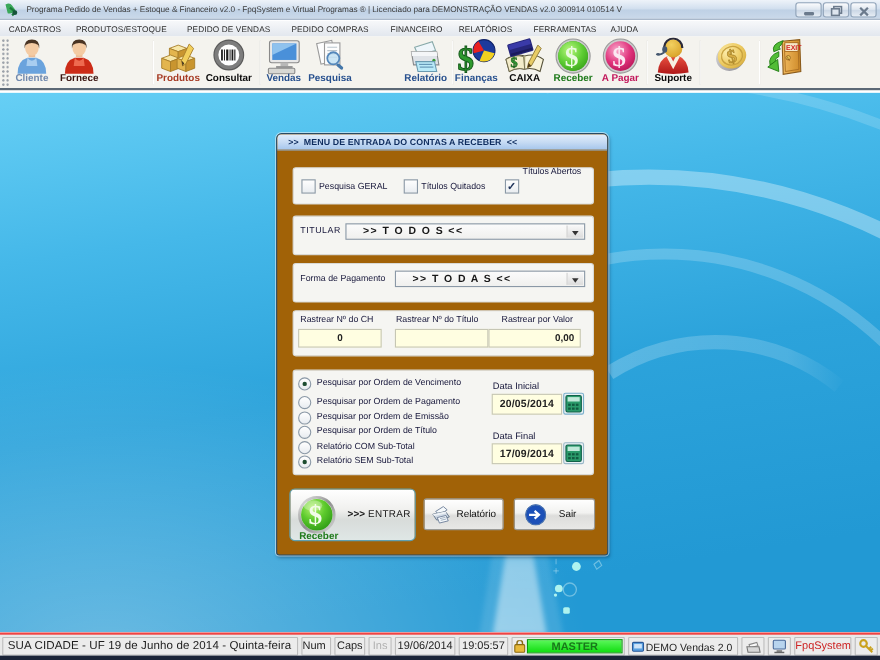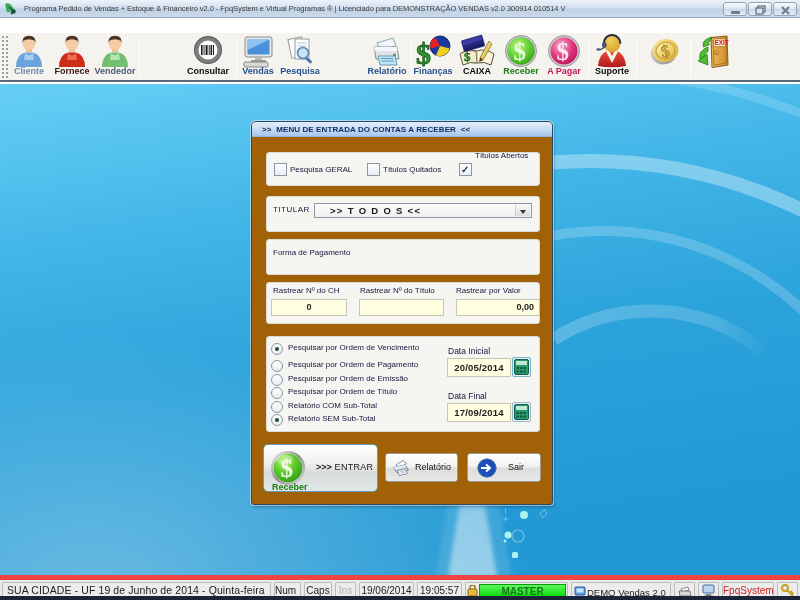--- a/index.html
+++ b/index.html
@@ -72,21 +72,21 @@
   background:linear-gradient(#fff,#e8ecf0); border:1px solid #8a98a6; }
 .rad.on:after { content:""; position:absolute; left:3px; top:3px; width:4px; height:4px;
   border-radius:50%; background:#1d4d30; }
 
 
 .btn { position:absolute; background:linear-gradient(#ffffff 0%,#f2f2f0 45%,#dddddb 55%,#e8e8e6 100%);
   border:1px solid #9a9a96; border-radius:3px; font-size:9px; color:#111; }
 
 
 #statusbar { position:absolute; left:0; top:575px; width:800px; height:21px;
-  background:#e9e9e9; border-top:5px solid #ef4444; }
+  background:#e9e9e9; border-top:2px solid #ef4444; }
 .sp { position:absolute; top:2px; height:17px; background:#ececec;
   border:1px solid #bdbdbd; border-radius:1px; font-size:10px; color:#1d1d1d;
   line-height:15px; overflow:hidden; white-space:nowrap; }
 #bstrip { position:absolute; left:0; top:596px; width:800px; height:4px; background:#1b2438; }
 </style>
 </head>
 <body>
 <div id="scr">
   <div id="titlebar">
     <svg width="16" height="15" style="position:absolute;left:3px;top:1px">
@@ -97,20 +97,30 @@
     <span class="txt">Programa Pedido de Vendas + Estoque &amp; Financeiro v2.0  - FpqSystem e Virtual Programas ® | Licenciado para  DEMONSTRAÇÃO VENDAS v2.0 300914 010514 V</span>
     <div id="winbtns"><div class="wbtn"><svg width="24" height="14">
             <rect x="7" y="8" width="9" height="3" rx="1" fill="#6b7a8c"></rect>
           </svg></div><div class="wbtn"><svg width="24" height="14">
             <rect x="9" y="3" width="7" height="6" fill="none" stroke="#6b7a8c" stroke-width="1.4"></rect>
             <rect x="7" y="5" width="7" height="6" fill="#dde5ee" stroke="#6b7a8c" stroke-width="1.4"></rect>
           </svg></div><div class="wbtn"><svg width="24" height="14">
             <path d="M8 4 L15 11 M15 4 L8 11" stroke="#6b7a8c" stroke-width="2"></path>
           </svg></div></div>
   </div>
+  <div id="menubar">
+    <span style="left:8px">CADASTROS</span>
+    <span style="left:69px">PRODUTOS/ESTOQUE</span>
+    <span style="left:170px">PEDIDO DE VENDAS</span>
+    <span style="left:265px">PEDIDO COMPRAS</span>
+    <span style="left:355px">FINANCEIRO</span>
+    <span style="left:417px">RELATÓRIOS</span>
+    <span style="left:485px">FERRAMENTAS</span>
+    <span style="left:555px">AJUDA</span>
+  </div>
   <div id="toolbar">
     <div class="grip"></div>
     <div class="tb" style="left:9px;width:40px">
       <svg width="32" height="34" viewBox="0 0 32 34">
           <path d="M3 33 Q3 21 12 18.5 L20 18.5 Q29 21 29 33 Z" fill="#6aa3dd"></path>
           <path d="M12 18.5 Q16 24 20 18.5 L21 26 L11 26 Z" fill="#a8cdf0"></path>
           <rect x="13" y="13" width="6" height="5" fill="#edbd95"></rect>
           <ellipse cx="16" cy="9.5" rx="6.2" ry="7.2" fill="#f4cba3"></ellipse>
           <path d="M9.4 10 Q8.6 1.8 16 1.8 Q23.4 1.8 22.6 10 L21.8 6.8 Q16 3.6 10.2 6.8 Z" fill="#4a3423"></path>
         </svg>
@@ -119,31 +129,39 @@
     <div class="tb" style="left:52px;width:40px">
       <svg width="32" height="34" viewBox="0 0 32 34">
           <path d="M3 33 Q3 21 12 18.5 L20 18.5 Q29 21 29 33 Z" fill="#cc2c18"></path>
           <path d="M12 18.5 Q16 24 20 18.5 L21 26 L11 26 Z" fill="#ee6a50"></path>
           <rect x="13" y="13" width="6" height="5" fill="#edbd95"></rect>
           <ellipse cx="16" cy="9.5" rx="6.2" ry="7.2" fill="#f4cba3"></ellipse>
           <path d="M9.4 10 Q8.6 1.8 16 1.8 Q23.4 1.8 22.6 10 L21.8 6.8 Q16 3.6 10.2 6.8 Z" fill="#4a3423"></path>
         </svg>
       <span class="lb" style="color:#3a1410">Fornece</span>
     </div>
-    <div class="tb" style="left:93px;width:44px">
-      <svg width="32" height="34" viewBox="0 0 32 34">
-          <path d="M3 33 Q3 21 12 18.5 L20 18.5 Q29 21 29 33 Z" fill="#72bf72"></path>
-          <path d="M12 18.5 Q16 24 20 18.5 L21 26 L11 26 Z" fill="#b4e2b0"></path>
-          <rect x="13" y="13" width="6" height="5" fill="#edbd95"></rect>
-          <ellipse cx="16" cy="9.5" rx="6.2" ry="7.2" fill="#f4cba3"></ellipse>
-          <path d="M9.4 10 Q8.6 1.8 16 1.8 Q23.4 1.8 22.6 10 L21.8 6.8 Q16 3.6 10.2 6.8 Z" fill="#4a3423"></path>
-        </svg>
-      <span class="lb" style="color:#4d5b77">Vendedor</span>
-    </div>
     <div class="sep" style="left:139px"></div>
+    <div class="tb" style="left:141px;width:42px">
+      <svg width="34" height="34" viewBox="0 0 34 34">
+          <g stroke="#a67c28" stroke-width=".8">
+            <path d="M9 10 L17 7 L25 10 L17 13 Z" fill="#f7e7a8"></path>
+            <path d="M9 10 L17 13 L17 22 L9 19 Z" fill="#e3b54e"></path>
+            <path d="M25 10 L17 13 L17 22 L25 19 Z" fill="#c9952f"></path>
+            <path d="M2 19 L10 16 L18 19 L10 22 Z" fill="#f7e7a8"></path>
+            <path d="M2 19 L10 22 L10 31 L2 28 Z" fill="#e3b54e"></path>
+            <path d="M18 19 L10 22 L10 31 L18 28 Z" fill="#c9952f"></path>
+            <path d="M16 19 L24 16 L32 19 L24 22 Z" fill="#f7e7a8"></path>
+            <path d="M16 19 L24 22 L24 31 L16 28 Z" fill="#e3b54e"></path>
+            <path d="M32 19 L24 22 L24 31 L32 28 Z" fill="#c9952f"></path>
+          </g>
+          <path d="M27 6 L31 10 L24 24 L21 26 L20 21 Z" fill="#f2cf5c" stroke="#a67c28" stroke-width=".8"></path>
+          <path d="M21 26 L20 21 L22.5 23.5 Z" fill="#4a3a20"></path>
+        </svg>
+      <span class="lb" style="color:#a63b24">Produtos</span>
+    </div>
     <div class="tb" style="left:184px;width:48px">
       <svg width="32" height="34" viewBox="0 0 32 34">
           <circle cx="16" cy="16" r="14" fill="#5a5a5a"></circle>
           <circle cx="16" cy="16" r="13" fill="#7d7d7d"></circle>
           <circle cx="16" cy="16" r="9.5" fill="#ffffff"></circle>
           <g fill="#1b1b1b">
             <rect x="9" y="11" width="1.6" height="10"></rect>
             <rect x="11.6" y="11" width="0.9" height="10"></rect>
             <rect x="13.6" y="11" width="2" height="10"></rect>
             <rect x="16.7" y="11" width="0.9" height="10"></rect>
@@ -385,28 +403,29 @@
           <span class="chk">✓</span>
         </div>
       <span class="dlb" style="left:223px;top:29px">Títulos Abertos</span>
 
       <div class="grp" style="left:14px;top:74px;width:274px;height:36px"></div>
       <span class="dlb" style="left:21px;top:83px;letter-spacing:.5px">TITULAR</span>
       <div class="combo" style="left:62px;top:81px;width:218px">&gt;&gt;&nbsp;T O D O S &lt;&lt;<div class="arr"></div></div>
 
       <div class="grp" style="left:14px;top:117px;width:274px;height:36px"></div>
       <span class="dlb" style="left:21px;top:126px">Forma de Pagamento</span>
+      <div class="combo" style="left:107px;top:124px;width:173px">&gt;&gt;&nbsp;T O D A S &lt;&lt;<div class="arr"></div></div>
 
       <div class="grp" style="left:14px;top:160px;width:274px;height:42px"></div>
       <span class="dlb" style="left:21px;top:164px">Rastrear Nº do CH</span>
       <span class="dlb" style="left:108px;top:164px">Rastrear Nº do Título</span>
       <span class="dlb" style="left:204px;top:164px">Rastrear por Valor</span>
       <div class="yin" style="left:19px;top:177px;width:76px;text-align:center">0</div>
       <div class="yin" style="left:107px;top:177px;width:85px"></div>
-      <div class="yin" style="left:204px;top:177px;width:84px;text-align:right;padding-right:5px">0,00</div>
+      <div class="yin" style="left:192px;top:177px;width:84px;text-align:right;padding-right:5px">0,00</div>
 
       <div class="grp" style="left:14px;top:214px;width:274px;height:96px"></div>
       <div class="rad on" style="left:19px;top:221px"></div>
         <span class="dlb" style="left:36px;top:221px">Pesquisar por Ordem de Vencimento</span>
       <div class="rad" style="left:19px;top:238px"></div>
         <span class="dlb" style="left:36px;top:238px">Pesquisar por Ordem de Pagamento</span>
       <div class="rad" style="left:19px;top:252px"></div>
         <span class="dlb" style="left:36px;top:252px">Pesquisar por Ordem de Emissão</span>
       <div class="rad" style="left:19px;top:265px"></div>
         <span class="dlb" style="left:36px;top:265px">Pesquisar por Ordem de Título</span>

